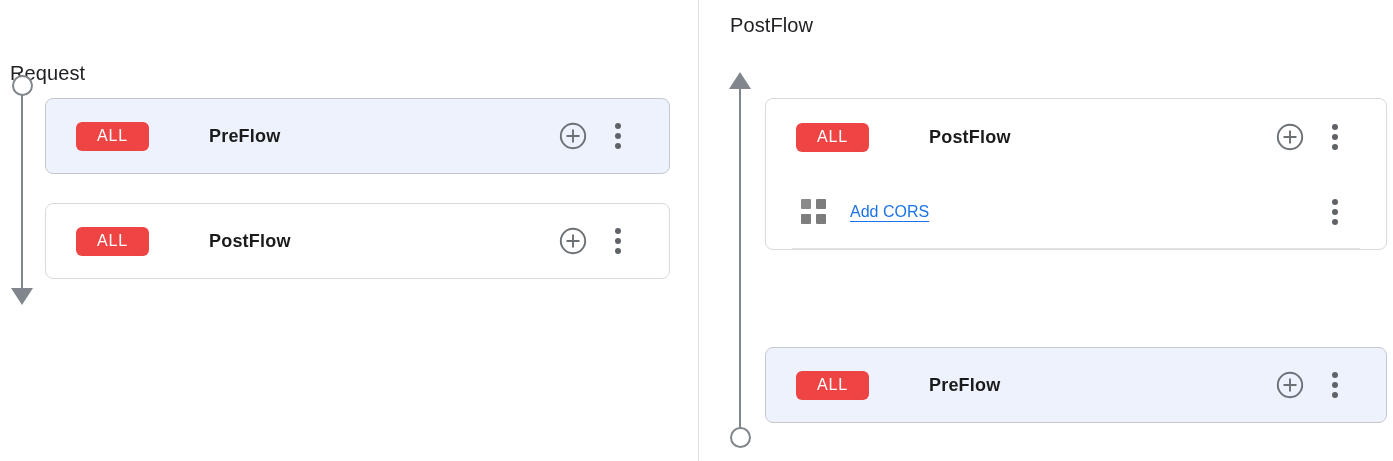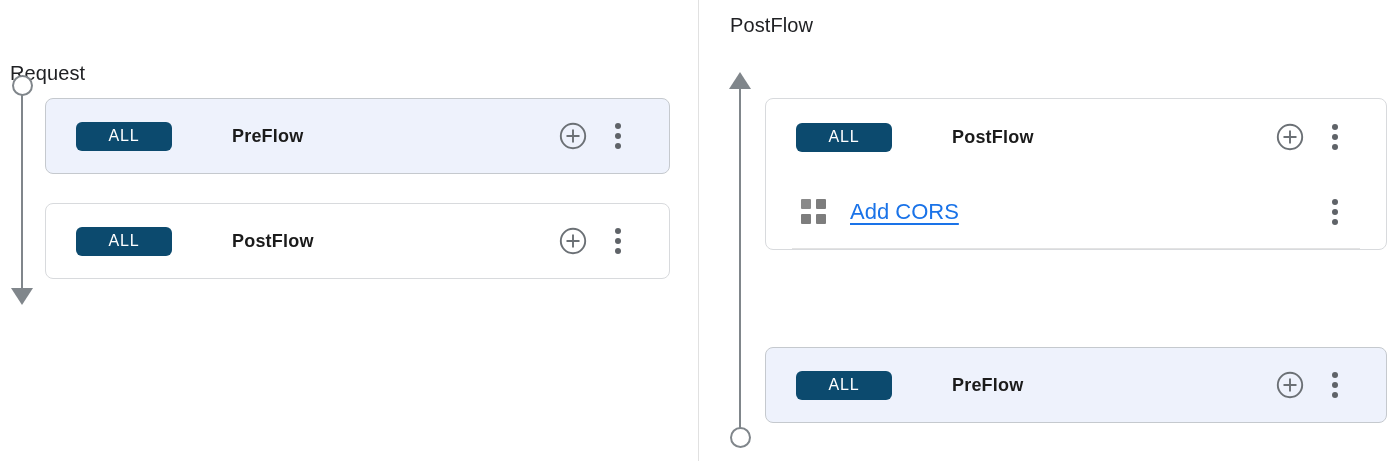--- a/index.html
+++ b/index.html
@@ -67,44 +67,44 @@
     height: 76px; padding: 0 48px 0 30px;
   }
   .policy-row {
     display: flex; align-items: center;
     height: 73px; padding: 0 48px 0 35px;
   }
   .policy-divider { height: 1px; background: #e3e3e3; margin: 0 26px; }
 
   .badge {
     display: inline-flex; align-items: center; justify-content: center;
-    width: 96px; height: 29px; flex: 0 0 auto;
+    width: 73px; height: 29px; flex: 0 0 auto;
     border-radius: 6px;
-    background: #0c4a6e; color: #ffffff;
+    background: #ef4444; color: #ffffff;
     font-size: 16px; letter-spacing: 0.8px;
   }
   .flow-label {
     margin-left: 60px;
     font-size: 18px; font-weight: 700; color: #1b1b1b;
     letter-spacing: 0.2px;
   }
 
   .icon-btn {
     background: none; border: 0; padding: 0;
     display: flex; align-items: center; cursor: pointer;
   }
   .icon-btn.add { margin-left: auto; margin-right: 28px; }
   .flow-card > .icon-btn.more, .flow-header > .icon-btn.more { margin-left: 0; }
   .policy-row .icon-btn.more { margin-left: auto; }
 
   .grid-handle { display: flex; align-items: center; cursor: grab; }
 
   .policy-link {
     margin-left: 24px;
-    font-size: 22px; color: #1a73e8;
+    font-size: 16px; color: #1a73e8;
     text-decoration: underline; text-underline-offset: 4px;
     cursor: pointer;
   }
 </style>
 </head>
 <body>
 
 <div class="panel-divider"></div>
 
 <h2 class="panel-title" id="request-title">Request</h2>

